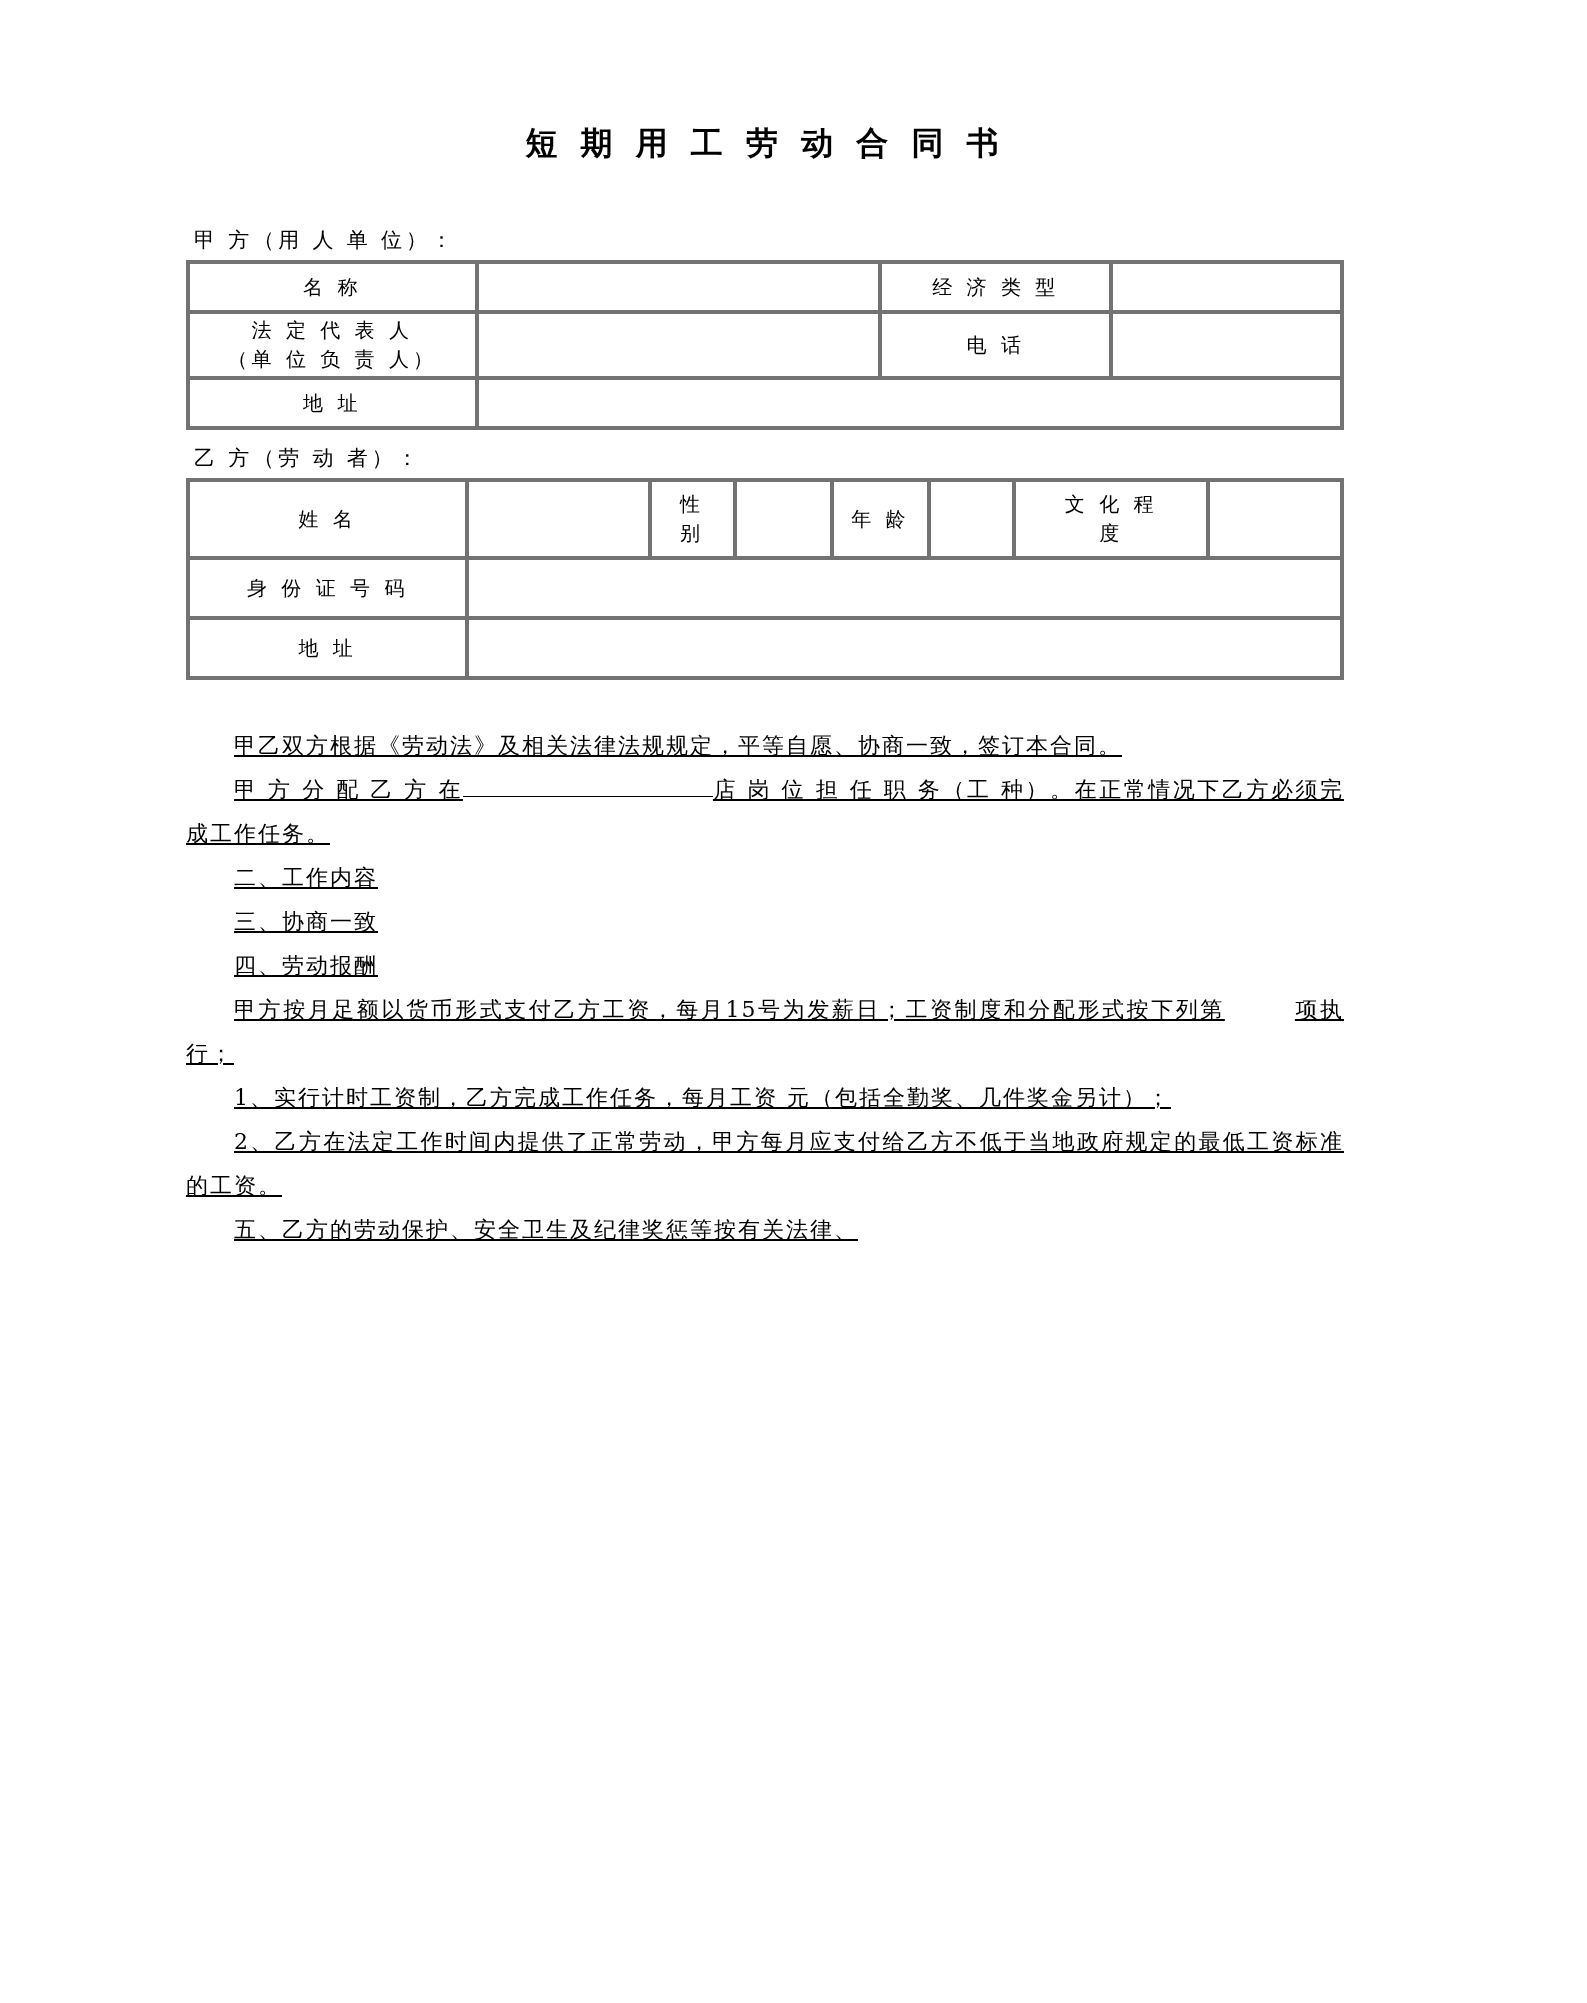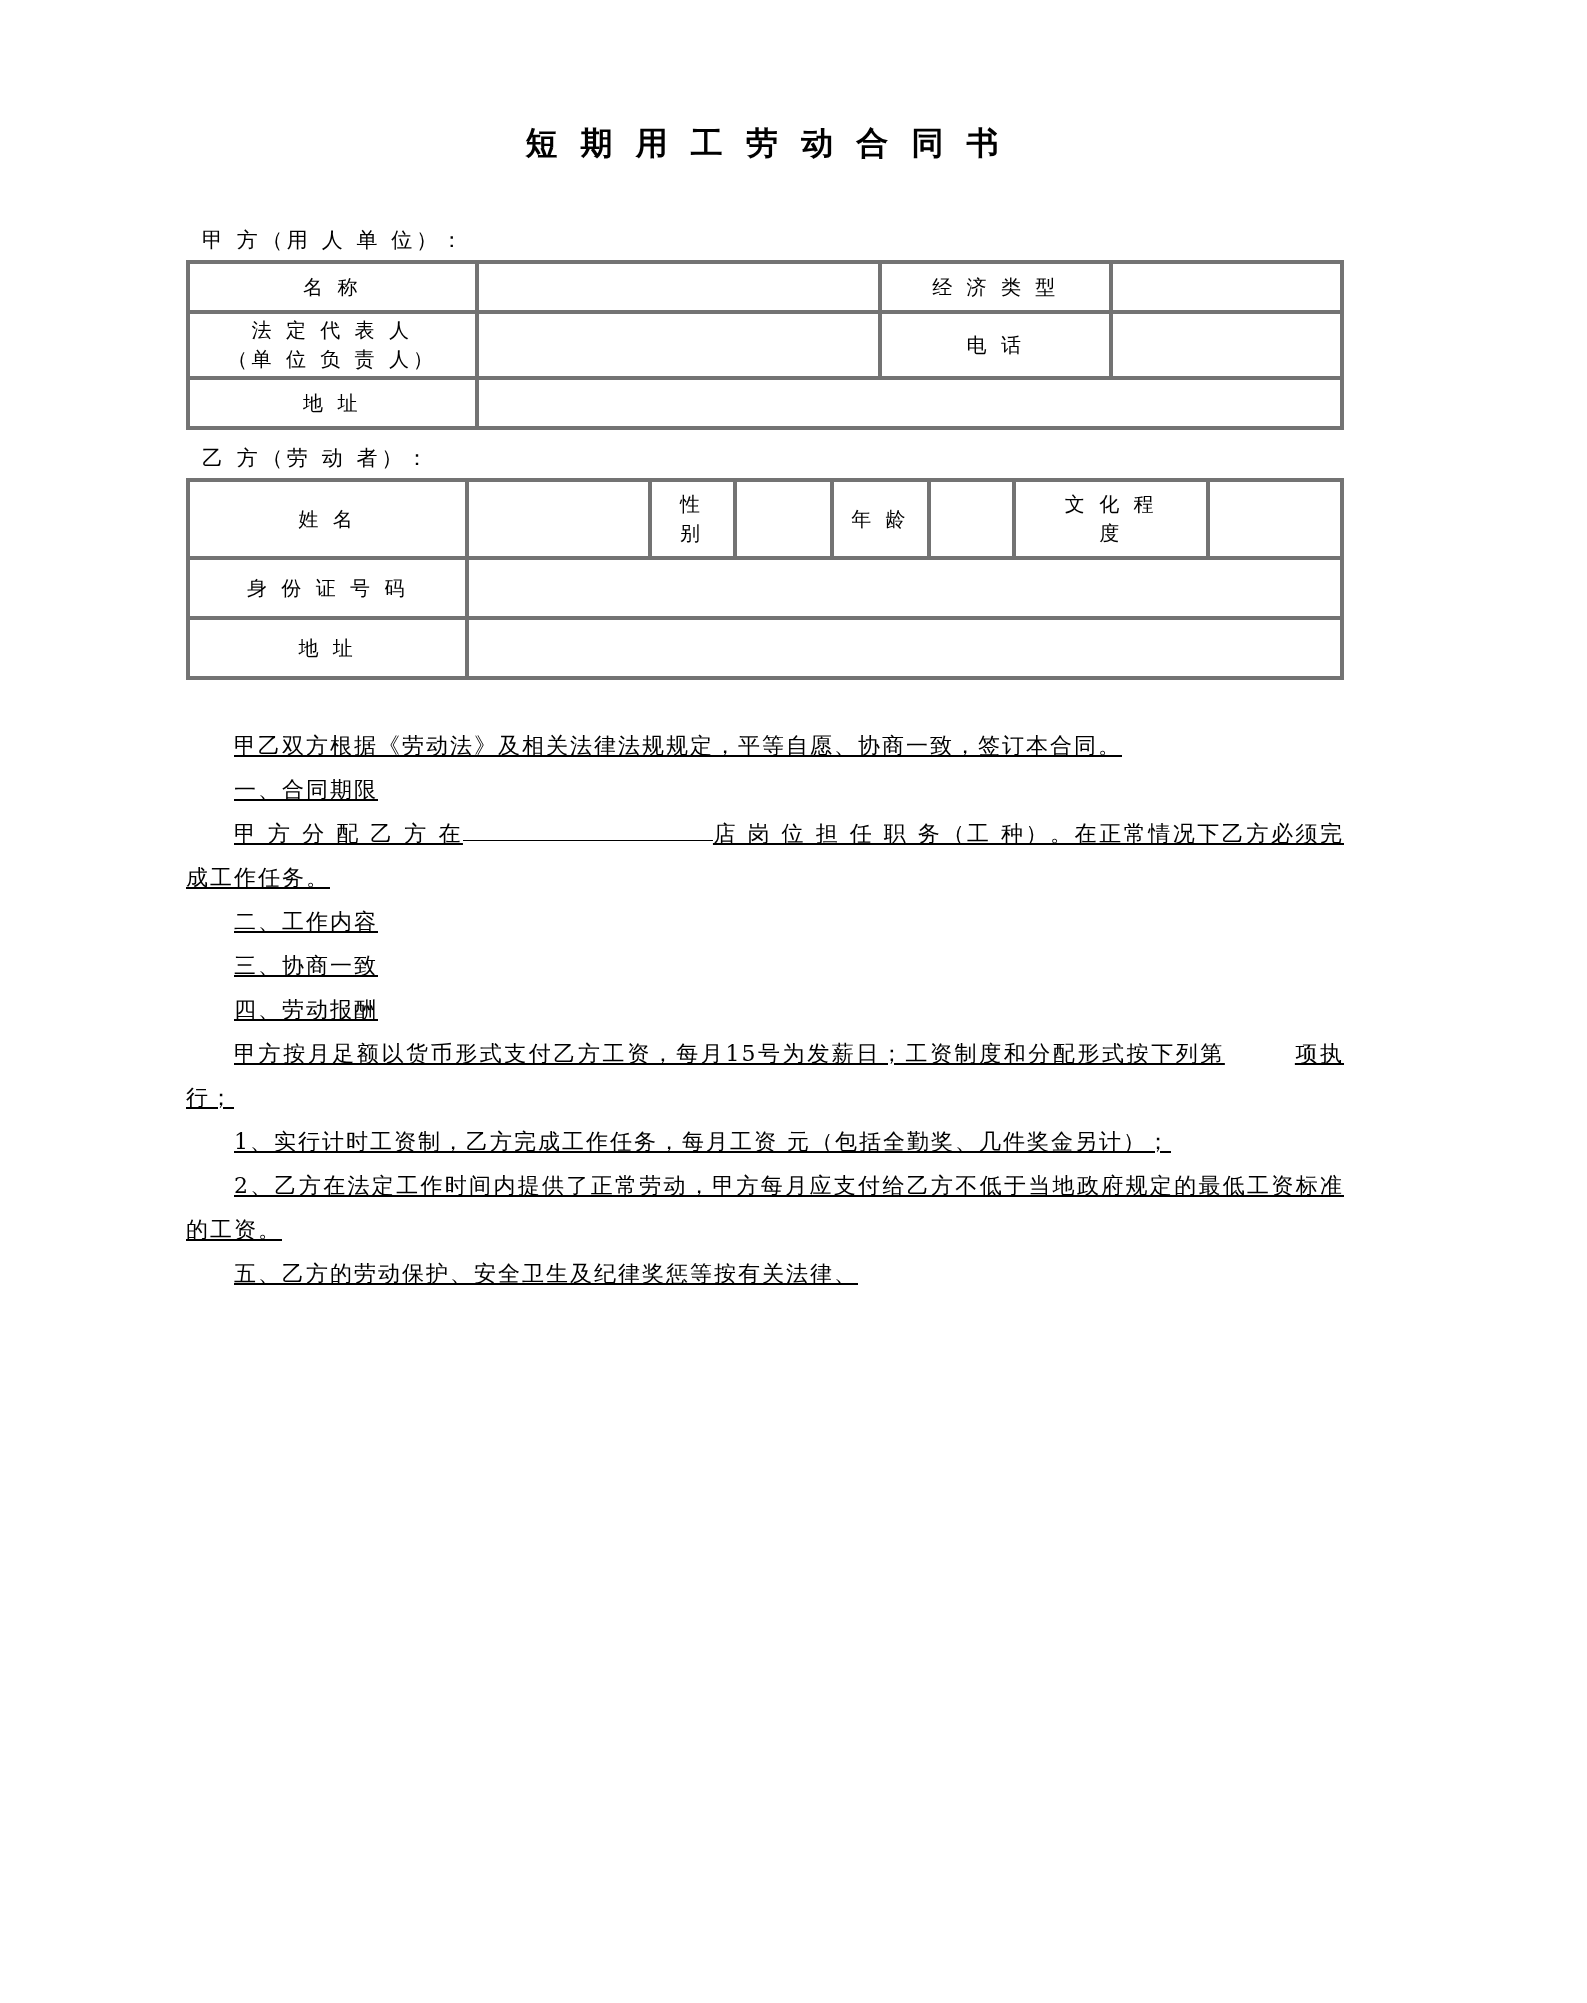--- a/index.html
+++ b/index.html
@@ -23,22 +23,22 @@
     text-align: center;
     font-size: 32px;
     font-weight: bold;
     letter-spacing: 6px;
     margin: 26px 0 60px 0;
     font-family: "DejaVu Serif", "Liberation Serif", serif;
   }
   .party-label {
     font-size: 21px;
     letter-spacing: 4px;
-    margin: 0 0 6px 16px;
-    font-family: Liberation Sans, sans-serif;
+    margin: 0 0 6px 8px;
+    font-family: Liberation Serif, serif;
   }
   table.form {
     border-collapse: collapse;
     width: 100%;
     table-layout: fixed;
     margin-bottom: 14px;
   }
   table.form td {
     border: 4px solid #737373;
     height: 42px;
@@ -165,21 +165,20 @@
         <td style="height:52px">地        址</td>
         <td class="blank" colspan="7"></td>
       </tr>
     </tbody>
   </table>
 
   <div class="spacer"></div>
 
   <p class="body-text indent para">甲乙双方根据《劳动法》及相关法律法规规定，平等自愿、协商一致，签订本合同。</p>
 
-  <p class="body-text indent para">一、合同期限</p>
 
 
   <p class="body-text indent para">
     <span>甲 方 分 配 乙 方 在</span><span class="fill fill-long"></span><span>店 岗 位 担 任 职 务（工 种）。在正常情况下乙方必须完成工作任务。</span>
   </p>
 
   <p class="body-text indent para">二、工作内容</p>
 
   <p class="body-text indent para">三、协商一致</p>
 

